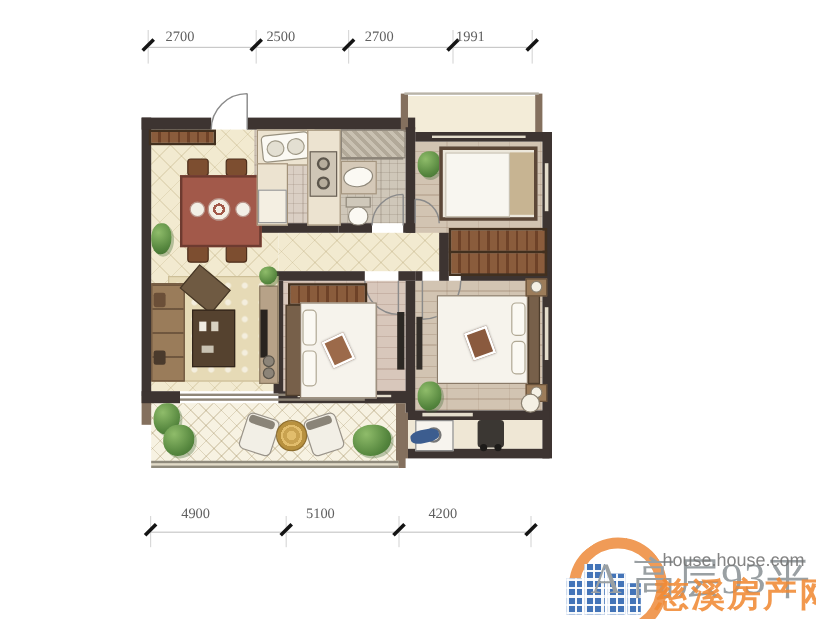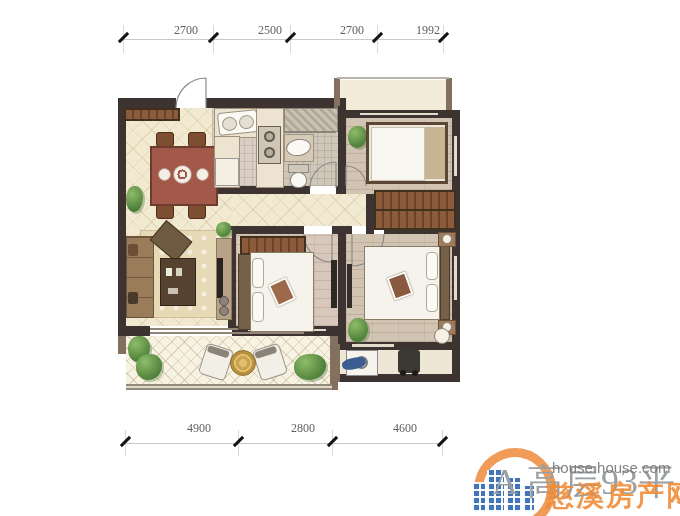--- a/index.html
+++ b/index.html
@@ -2,21 +2,21 @@
 <html><head>
 <meta charset="utf-8">
 <style>
   html,body{margin:0;padding:0;background:#ffffff;}
   #canvas{position:relative;width:680px;height:516px;background:#ffffff;overflow:hidden;
           font-family:"Liberation Sans",sans-serif;}
   
   .dim-line{position:absolute;height:1px;background:#c9c9c9;}
   .dim-guide{position:absolute;width:1px;background:#d9d9d9;}
   .tick{position:absolute;width:13px;height:3px;background:#141414;transform:rotate(-45deg);}
-  .dim-label{position:absolute;width:60px;text-align:right;font-family:"Liberation Serif",serif;
+  .dim-label{position:absolute;width:60px;text-align:left;font-family:"Liberation Serif",serif;
              font-size:12px;color:#5f5f5f;}
   
   .wd{position:absolute;background:#3d3431;}
   .wm{position:absolute;background:#84705e;}
   .win{position:absolute;background:#e3dccb;}
   
   .floor-tile{position:absolute;background:#f2ead0;
     background-image:repeating-linear-gradient(45deg, rgba(168,148,94,.20) 0 1px, transparent 1px 13px),
                      repeating-linear-gradient(-45deg, rgba(168,148,94,.20) 0 1px, transparent 1px 13px);}
   .floor-wood{position:absolute;background:#d2c4b2;
@@ -74,36 +74,36 @@
     <div class="dim-guide" style="left:377px;top:25px;height:28px;"></div>
     <div class="dim-guide" style="left:443px;top:25px;height:28px;"></div>
     <div class="tick" style="left:117px;top:36px;"></div>
     <div class="tick" style="left:207px;top:36px;"></div>
     <div class="tick" style="left:284px;top:36px;"></div>
     <div class="tick" style="left:371px;top:36px;"></div>
     <div class="tick" style="left:437px;top:36px;"></div>
     <div class="dim-label" style="left:138px;top:23px;">2700</div>
     <div class="dim-label" style="left:222px;top:23px;">2500</div>
     <div class="dim-label" style="left:304px;top:23px;">2700</div>
-    <div class="dim-label" style="left:380px;top:23px;">1992</div>
+    <div class="dim-label" style="left:380px;top:23px;">1991</div>
   </div>
 
   <div>
     <div class="dim-line" style="left:125px;top:443px;width:317px;"></div>
     <div class="dim-guide" style="left:125px;top:430px;height:26px;"></div>
     <div class="dim-guide" style="left:238px;top:430px;height:26px;"></div>
     <div class="dim-guide" style="left:332px;top:430px;height:26px;"></div>
     <div class="dim-guide" style="left:442px;top:430px;height:26px;"></div>
     <div class="tick" style="left:119px;top:440px;"></div>
     <div class="tick" style="left:232px;top:440px;"></div>
     <div class="tick" style="left:326px;top:440px;"></div>
     <div class="tick" style="left:436px;top:440px;"></div>
     <div class="dim-label" style="left:151px;top:421px;">4900</div>
-    <div class="dim-label" style="left:255px;top:421px;">2800</div>
-    <div class="dim-label" style="left:357px;top:421px;">4600</div>
+    <div class="dim-label" style="left:255px;top:421px;">5100</div>
+    <div class="dim-label" style="left:357px;top:421px;">4200</div>
   </div>
 
   <div class="floor-plain" style="left:340px;top:80px;width:106px;height:30px;"></div>
   <div class="floor-tile" style="left:126px;top:108px;width:106px;height:218px;"></div>
   <div class="floor-kitchen" style="left:212px;top:108px;width:70px;height:78px;"></div>
   <div class="floor-bath" style="left:282px;top:108px;width:56px;height:78px;"></div>
   <div class="floor-wood" style="left:346px;top:118px;width:106px;height:108px;"></div>
   <div class="floor-tile" style="left:232px;top:194px;width:134px;height:32px;"></div>
   <div class="floor-wood-pink" style="left:236px;top:234px;width:102px;height:92px;"></div>
   <div class="floor-wood" style="left:346px;top:234px;width:106px;height:108px;"></div>

